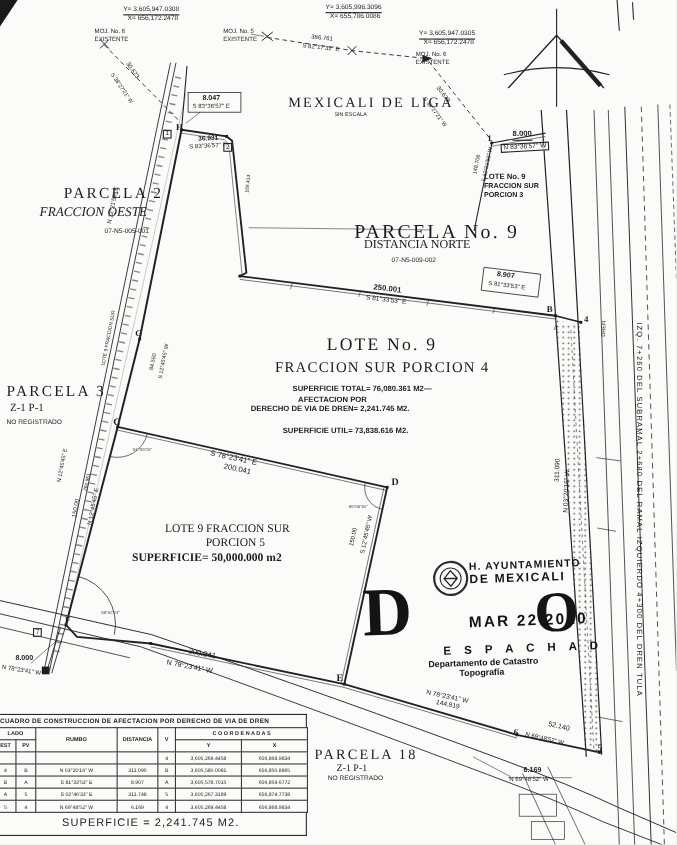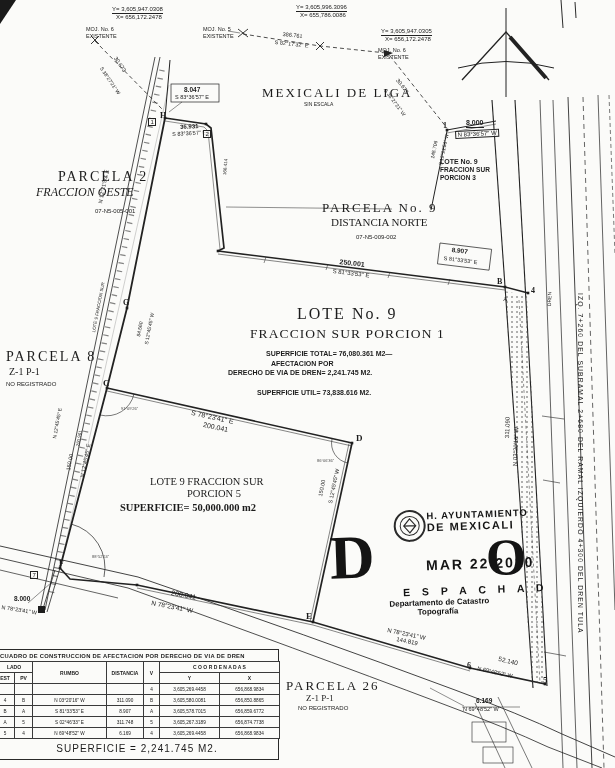--- a/index.html
+++ b/index.html
@@ -186,40 +186,40 @@
       <div class="lab " style="left: 172px; top: 132px; font-size: 5.5px; transform: rotate(-3deg);">S 83°36'57" E</div>
       <div class="lab serif b" style="left: 160px; top: 112px; font-size: 8px;">H</div>
       <div class="lab box" style="left: 148px; top: 118px; font-size: 6px;">1</div>
       <div class="lab box" style="left: 203px; top: 130px; font-size: 6px;">2</div>
       <div class="lab " style="left: 223px; top: 175px; font-size: 4.5px; transform: rotate(-85deg);">166.414</div>
       <div class="lab serif sp" style="left: 262px; top: 86px; font-size: 13px;">MEXICALI DE LIGA</div>
       <div class="lab " style="left: 304px; top: 102px; font-size: 5px;">SIN ESCALA</div>
       <div class="lab serif sp" style="left: 58px; top: 170px; font-size: 14px;">PARCELA 2</div>
       <div class="lab serif" style="left: 36px; top: 186px; font-size: 12px; font-style: italic;">FRACCION OESTE</div>
       <div class="lab " style="left: 95px; top: 208px; font-size: 6px;">07-N5-005-001</div>
-      <div class="lab serif sp" style="left: 322px; top: 201px; font-size: 13px;">PARCELA No. 9</div>
+      <div class="lab serif sp" style="left: 322px; top: 201px; font-size: 18px;">PARCELA No. 9</div>
       <div class="lab serif" style="left: 331px; top: 217px; font-size: 11px;">DISTANCIA NORTE</div>
       <div class="lab " style="left: 356px; top: 234px; font-size: 6px;">07-N5-009-002</div>
       <div class="lab b" style="left: 440px; top: 158px; font-size: 7px;">LOTE No. 9</div>
       <div class="lab b" style="left: 440px; top: 166.5px; font-size: 6.5px;">FRACCION SUR</div>
       <div class="lab b" style="left: 440px; top: 175px; font-size: 6.5px;">PORCION 3</div>
       <div class="lab serif b" style="left: 443px; top: 122px; font-size: 8px;">1</div>
       <div class="lab b u" style="left: 466px; top: 119px; font-size: 7px;">8.000</div>
       <div class="lab box" style="left: 455px; top: 131px; font-size: 6px; transform: rotate(-3deg);">N 83°36'57" W</div>
       <div class="lab " style="left: 430px; top: 158px; font-size: 5px; transform: rotate(-78deg);">148.706</div>
       <div class="lab " style="left: 438px; top: 165px; font-size: 5px; transform: rotate(-78deg);">S 12°21'56" W</div>
       <div class="lab b" style="left: 340px; top: 258px; font-size: 7px; transform: rotate(7deg);">250.001</div>
       <div class="lab " style="left: 333px; top: 268px; font-size: 6px; transform: rotate(7deg);">S 81°33'53" E</div>
       <div class="lab b" style="left: 452px; top: 247px; font-size: 6.5px; transform: rotate(7deg);">8.907</div>
       <div class="lab " style="left: 444px; top: 256px; font-size: 5.5px; transform: rotate(7deg);">S 81°33'53" E</div>
       <div class="lab serif b" style="left: 497px; top: 278px; font-size: 8px;">B</div>
       <div class="lab serif" style="left: 503px; top: 296px; font-size: 6px;">A</div>
       <div class="lab serif b" style="left: 531px; top: 287px; font-size: 8px;">4</div>
       <div class="lab serif sp" style="left: 297px; top: 306px; font-size: 16px;">LOTE No. 9</div>
-      <div class="lab serif sp1" style="left: 250px; top: 327px; font-size: 13.5px;">FRACCION SUR PORCION 1</div>
+      <div class="lab serif sp1" style="left: 250px; top: 327px; font-size: 13.5px;">FRACCION SUR PORCION 4</div>
       <div class="lab b" style="left: 266px; top: 350px; font-size: 7px;">SUPERFICIE TOTAL= 76,080.361 M2—</div>
       <div class="lab b" style="left: 271px; top: 359.5px; font-size: 7px;">AFECTACION POR</div>
       <div class="lab b" style="left: 228px; top: 369px; font-size: 7px;">DERECHO DE VIA DE DREN= 2,241.745 M2.</div>
       <div class="lab b" style="left: 257px; top: 389px; font-size: 7px;">SUPERFICIE UTIL= 73,838.616 M2.</div>
       <div class="lab serif b" style="left: 123px; top: 299px; font-size: 8px;">G</div>
       <div class="lab " style="left: 98px; top: 203px; font-size: 5.5px; transform: rotate(-79deg);">N 12°21'56" E</div>
       <div class="lab " style="left: 92px; top: 332px; font-size: 4.5px; transform: rotate(-79deg);">LOTE 9 FRACCION SUR</div>
       <div class="lab " style="left: 136px; top: 336px; font-size: 5px; transform: rotate(-79deg);">84.560</div>
       <div class="lab " style="left: 144px; top: 344px; font-size: 5px; transform: rotate(-79deg);">S 12°45'45" W</div>
       <div class="lab serif b" style="left: 103px; top: 379px; font-size: 9px;">C</div>
@@ -250,24 +250,24 @@
       <div class="lab serif b" style="left: 467px; top: 662px; font-size: 8px;">6</div>
       <div class="lab " style="left: 499px; top: 656px; font-size: 6.5px; transform: rotate(13deg);">52.140</div>
       <div class="lab " style="left: 478px; top: 666px; font-size: 5.5px; transform: rotate(13deg);">N 69°48'52" W</div>
       <div class="lab serif b" style="left: 543px; top: 676px; font-size: 9px;">5</div>
       <div class="lab b" style="left: 476px; top: 698px; font-size: 6.5px;">6.169</div>
       <div class="lab " style="left: 463px; top: 707px; font-size: 5.5px;">N 69°48'52" W</div>
       <div class="lab " style="left: 504px; top: 438px; font-size: 6px; transform: rotate(-88deg);">311.090</div>
       <div class="lab " style="left: 512px; top: 466px; font-size: 6px; transform: rotate(-88deg);">N 03°20'16" W</div>
       <div class="lab " style="left: 547px; top: 306px; font-size: 5px; transform: rotate(-88deg);">DREN</div>
       <div class="lab sp1" style="left: 584px; top: 293px; font-size: 6.8px; transform: rotate(90deg);">IZQ. 7+260 DEL SUBRAMAL 2+680 DEL RAMAL IZQUIERDO 4+300 DEL DREN TULA</div>
-      <div class="lab serif sp" style="left: 6px; top: 350px; font-size: 14px;">PARCELA 8</div>
+      <div class="lab serif sp" style="left: 6px; top: 350px; font-size: 14px;">PARCELA 3</div>
       <div class="lab serif" style="left: 9px; top: 367px; font-size: 10px;">Z-1 P-1</div>
       <div class="lab " style="left: 6px; top: 381px; font-size: 6px;">NO REGISTRADO</div>
-      <div class="lab serif sp" style="left: 286px; top: 679px; font-size: 13px;">PARCELA 26</div>
+      <div class="lab serif sp" style="left: 286px; top: 679px; font-size: 13px;">PARCELA 18</div>
       <div class="lab serif" style="left: 306px; top: 694px; font-size: 9px;">Z-1 P-1</div>
       <div class="lab " style="left: 298px; top: 705px; font-size: 6px;">NO REGISTRADO</div>
     </div>
 
   <div class="stamp">
     <svg class="s-el" style="left:64px;top:2px;" width="38" height="40" viewBox="0 0 38 40">
       <circle cx="19" cy="20" r="15" fill="none" stroke="#2b2b2b" stroke-width="2"></circle>
       <circle cx="19" cy="20" r="9.5" fill="none" stroke="#2b2b2b" stroke-width="1"></circle>
       <path d="M13,20 L19,13 L25,20 L19,27 Z M13,20 L25,20" fill="none" stroke="#2b2b2b" stroke-width="1.2"></path>
     </svg>

